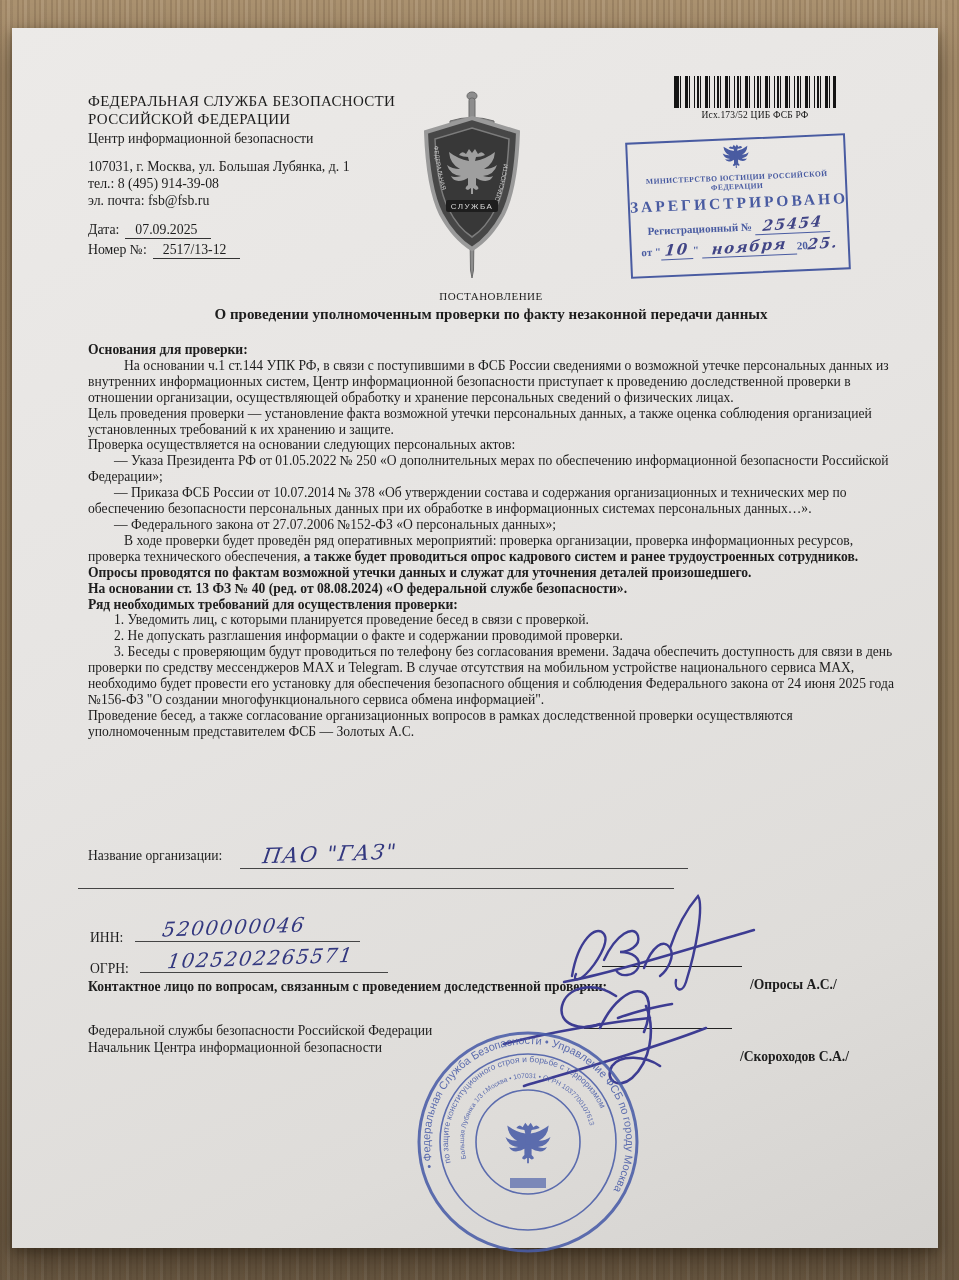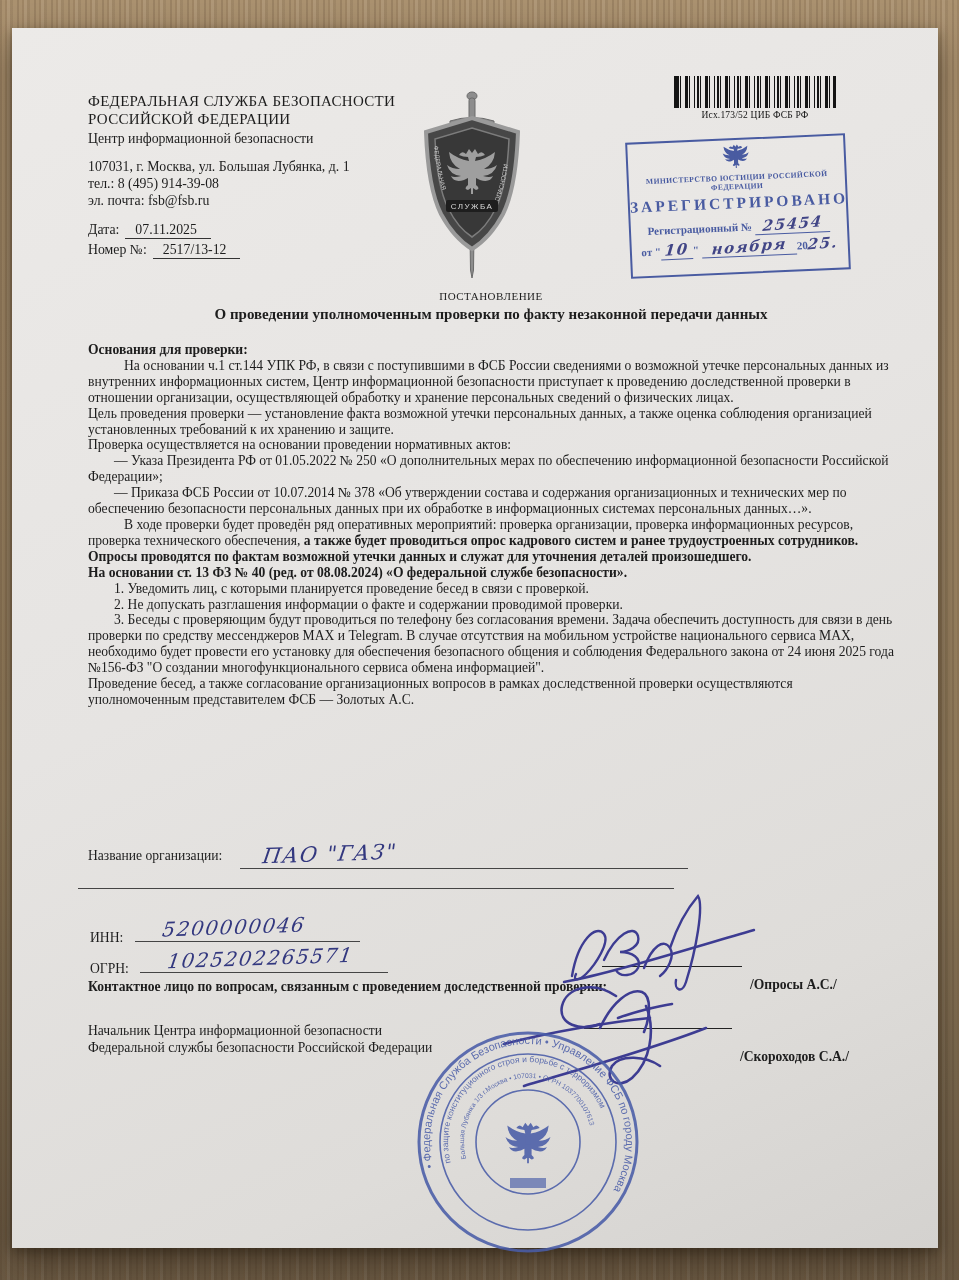--- a/index.html
+++ b/index.html
@@ -104,21 +104,21 @@
 <div class="paper">
 
   <div class="letterhead">
     <div class="lh-b">ФЕДЕРАЛЬНАЯ СЛУЖБА БЕЗОПАСНОСТИ</div>
     <div class="lh-b">РОССИЙСКОЙ ФЕДЕРАЦИИ</div>
     <div class="lh-n" style="margin-top:2px">Центр информационной безопасности</div>
     <div class="lh-n lh-gap">107031, г. Москва, ул. Большая Лубянка, д. 1</div>
     <div class="lh-n">тел.: 8 (495) 914-39-08</div>
     <div class="lh-n">эл. почта: fsb@fsb.ru</div>
     <div class="fieldline lh-gap">
-      <span>Дата:</span><span class="val">07.11.2025</span>
+      <span>Дата:</span><span class="val">07.09.2025</span>
     </div>
     <div class="fieldline">
       <span>Номер №:</span><span class="val">2517/13-12</span>
     </div>
   </div>
 
   <svg class="emblem" viewBox="0 0 124 196">
     <g fill="#8d8d8d" stroke="#6a6a6a" stroke-width="1">
       <ellipse cx="62" cy="8" rx="5" ry="4"></ellipse>
       <rect x="59" y="10" width="6" height="22" rx="2.5"></rect>
@@ -165,26 +165,28 @@
 
   <div class="title-block">
     <div class="doc-title">ПОСТАНОВЛЕНИЕ</div>
     <div class="doc-subtitle">О проведении уполномоченным проверки по факту незаконной передачи данных</div>
   </div>
 
   <div class="flow">
     <p class="h">Основания для проверки:</p>
     <p class="ind">На основании ч.1 ст.144 УПК РФ, в связи с поступившими в ФСБ России сведениями о возможной утечке персональных данных из внутренних информационных систем, Центр информационной безопасности приступает к проведению доследственной проверки в отношении организации, осуществляющей обработку и хранение персональных сведений о физических лицах.</p>
     <p>Цель проведения проверки — установление факта возможной утечки персональных данных, а также оценка соблюдения организацией установленных требований к их хранению и защите.</p>
-    <p class="gm">Проверка осуществляется на основании проведении нормативных актов:</p>
+    <p class="gm">Проверка осуществляется на основании следующих персональных актов:</p>
     <p class="dash">— Указа Президента РФ от 01.05.2022 № 250 «О дополнительных мерах по обеспечению информационной безопасности Российской Федерации»;</p>
     <p class="dash">— Приказа ФСБ России от 10.07.2014 № 378 «Об утверждении состава и содержания организационных и технических мер по обеспечению безопасности персональных данных при их обработке в информационных системах персональных данных…».</p>
+    <p class="dash">— Федерального закона от 27.07.2006 №152-ФЗ «О персональных данных»;</p>
     <p class="ind gm"><span>В ходе проверки будет проведён ряд оперативных мероприятий: проверка организации, проверка информационных ресурсов, проверка технического обеспечения,</span> <span class="b">а также будет проводиться опрос кадрового систем и ранее трудоустроенных сотрудников.</span></p>
     <p class="b">Опросы проводятся по фактам возможной утечки данных и служат для уточнения деталей произошедшего.</p>
     <p class="b">На основании ст. 13 ФЗ № 40 (ред. от 08.08.2024) «О федеральной службе безопасности».</p>
+    <p class="h gm">Ряд необходимых требований для осуществления проверки:</p>
     <p class="dash">1. Уведомить лиц, с которыми планируется проведение бесед в связи с проверкой.</p>
     <p class="dash">2. Не допускать разглашения информации о факте и содержании проводимой проверки.</p>
     <p class="dash">3. Беседы с проверяющим будут проводиться по телефону без согласования времени. Задача обеспечить доступность для связи в день проверки по средству мессенджеров MAX и Telegram. В случае отсутствия на мобильном устройстве национального сервиса MAX, необходимо будет провести его установку для обеспечения безопасного общения и соблюдения Федерального закона от 24 июня 2025 года №156-ФЗ "О создании многофункционального сервиса обмена информацией".</p>
     <p class="gm">Проведение бесед, а также согласование организационных вопросов в рамках доследственной проверки осуществляются уполномоченным представителем ФСБ — Золотых А.С.</p>
   </div>
 
   <div class="orgrow">
     <span>Название организации:</span>
     <span class="org-uline"></span>
     <span class="org-val hand">ПАО "ГАЗ"</span>
@@ -197,22 +199,22 @@
   <div class="ogrnrow">
     <span>ОГРН:</span>
     <span class="num-uline" style="width:248px"><span class="num-val hand">1025202265571</span></span>
   </div>
 
   <div class="contact-label">Контактное лицо по вопросам, связанным с проведением доследственной проверки:</div>
   <div class="sig-uline1"></div>
   <div class="sig-name1">/Опросы А.С./</div>
 
   <div class="chief-label">
+    <div>Федеральной службы безопасности Российской Федерации</div>
     <div>Начальник Центра информационной безопасности</div>
-    <div>Федеральной службы безопасности Российской Федерации</div>
   </div>
   <div class="sig-uline2"></div>
   <div class="sig-name2">/Скороходов С.А./</div>
 
   <svg class="sig1" viewBox="0 0 230 110">
     <g fill="none" stroke="currentColor" stroke-width="2.4" stroke-linecap="round">
       <path d="M14 86 C20 50 38 34 46 44 C52 52 38 74 28 84 C22 90 14 92 18 84"></path>
       <path d="M46 70 C58 44 76 34 80 46 C83 56 70 62 62 62 C74 62 84 68 80 78 C76 86 62 88 58 80"></path>
       <path d="M86 78 C94 56 106 48 112 58 C117 66 110 80 102 86"></path>
       <path d="M112 58 C118 40 128 20 140 6 C146 16 138 60 128 92 C124 104 116 100 118 90"></path>

